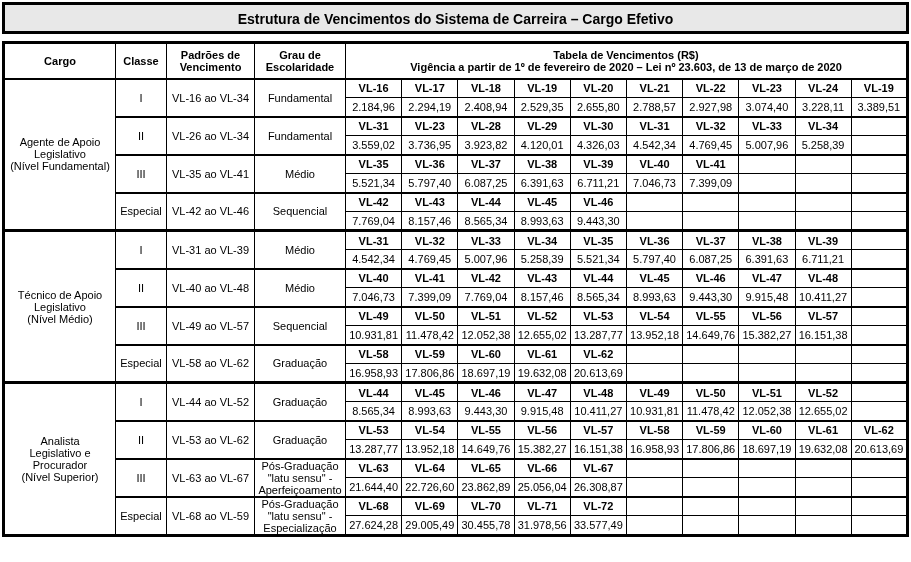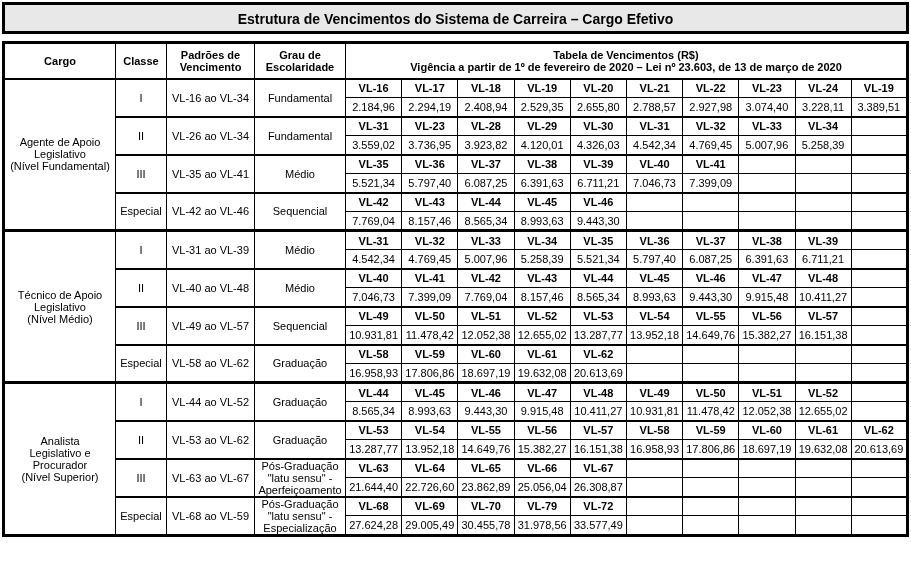--- a/index.html
+++ b/index.html
@@ -395,21 +395,21 @@
         </tr>
         <tr>
           <td class="classe-cell class-top" rowspan="2">Especial</td>
           <td class="padrao-cell class-top" rowspan="2">VL-68 ao VL-59</td>
           <td class="grau-cell pre class-top" rowspan="2">Pós-Graduação
 "latu sensu" -
 Especialização</td>
           <td class="code-cell class-top">VL-68</td>
           <td class="code-cell class-top">VL-69</td>
           <td class="code-cell class-top">VL-70</td>
-          <td class="code-cell class-top">VL-79</td>
+          <td class="code-cell class-top">VL-71</td>
           <td class="code-cell class-top">VL-72</td>
           <td class="code-cell class-top"></td>
           <td class="code-cell class-top"></td>
           <td class="code-cell class-top"></td>
           <td class="code-cell class-top"></td>
           <td class="code-cell class-top"></td>
         </tr>
         <tr>
           <td class="value-cell">27.624,28</td>
           <td class="value-cell">29.005,49</td>

